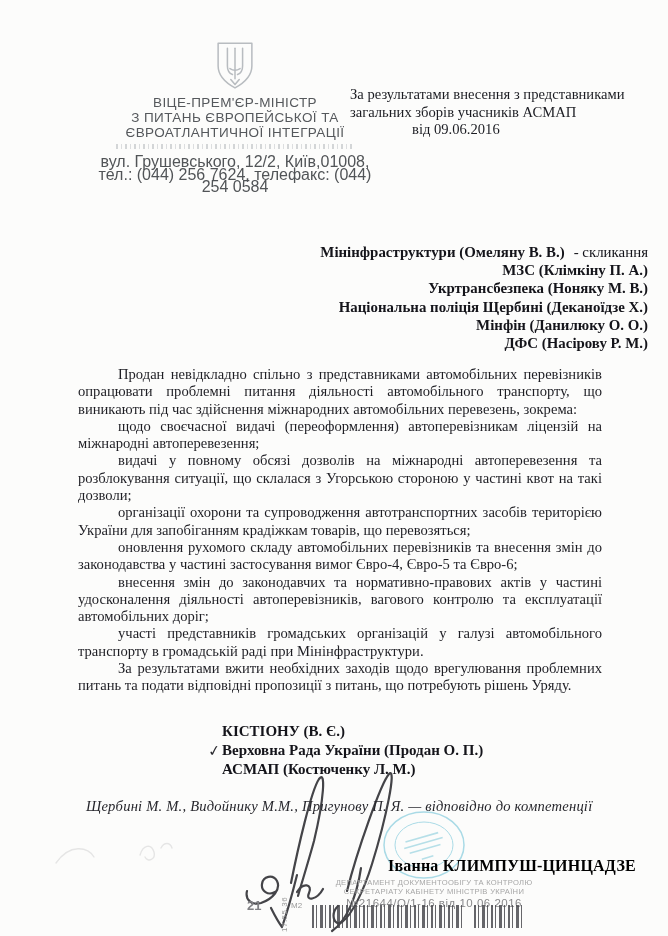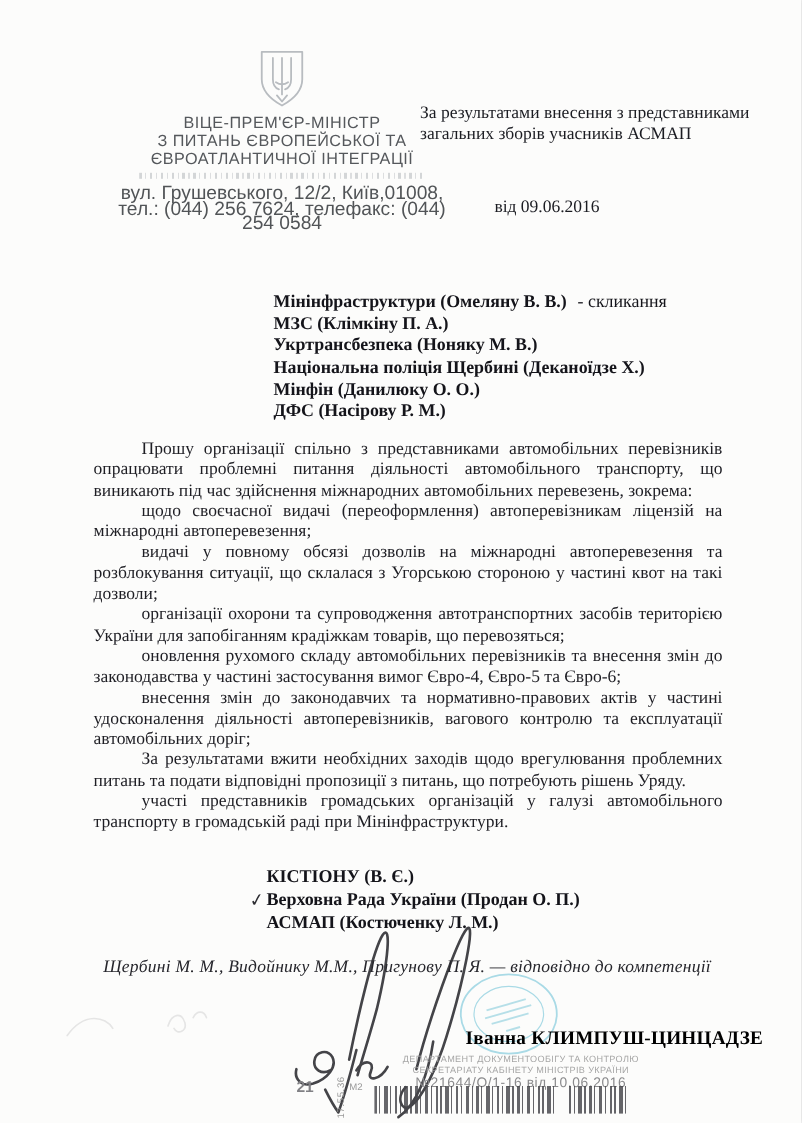--- a/index.html
+++ b/index.html
@@ -28,24 +28,24 @@
     background: repeating-linear-gradient(90deg, #c9ccce 0 2px, transparent 2px 5px, #d4d6d8 5px 6px, transparent 6px 9px);
     opacity: .8;
   }
   .lh-address { margin-top: 7px; font-size: 16px; line-height: 12.5px; color: #515457; }
 
   
   .resolution-note {
     position: absolute; left: 350px; top: 86px; width: 312px;
     font-size: 14.6px; line-height: 17.6px; color: #1b1c22;
   }
-  .resolution-note .indented { padding-left: 62px; margin-top: 44px; }
-
-  
-  .addressees { position: absolute; left: 228px; top: 243px; width: 430px; }
+  .resolution-note .indented { padding-left: 62px; }
+
+  
+  .addressees { position: absolute; left: 218px; top: 243px; width: 430px; text-align: right; }
   .addr-row { font-size: 14.9px; line-height: 18.2px; color: #14141a; }
   .addr-row .addr-name { font-weight: bold; }
   .addr-row .addr-note { font-weight: normal; margin-left: 9px; }
 
   
   .body-text {
     position: absolute; left: 78px; top: 366px; width: 524px;
     font-size: 14.6px; line-height: 17.3px; color: #1e1e24;
     text-align: justify;
   }
@@ -149,28 +149,28 @@
     </div>
     <div class="addr-row">
       <span class="addr-name">Мінфін (Данилюку О. О.)</span>
     </div>
     <div class="addr-row">
       <span class="addr-name">ДФС (Насірову Р. М.)</span>
     </div>
   </div>
 
   <div class="body-text">
-    <p>Прошу організації спільно з представниками автомобільних перевізників опрацювати проблемні питання діяльності автомобільного транспорту, що виникають  під час здійснення міжнародних автомобільних перевезень, зокрема:</p>
+    <p>Продан невідкладно спільно з представниками автомобільних перевізників опрацювати проблемні питання діяльності автомобільного транспорту, що виникають  під час здійснення міжнародних автомобільних перевезень, зокрема:</p>
     <p>щодо своєчасної видачі (переоформлення) автоперевізникам ліцензій на міжнародні автоперевезення;</p>
     <p>видачі у повному обсязі дозволів на міжнародні автоперевезення та розблокування ситуації, що склалася  з Угорською стороною у частині квот на такі дозволи;</p>
     <p>організації охорони та супроводження автотранспортних засобів територією України для запобіганням крадіжкам товарів, що перевозяться;</p>
     <p>оновлення рухомого складу автомобільних перевізників та внесення змін до законодавства у частині застосування вимог Євро-4, Євро-5 та Євро-6;</p>
     <p>внесення змін до законодавчих та нормативно-правових актів у частині удосконалення діяльності автоперевізників, вагового контролю та експлуатації автомобільних доріг;</p>
+    <p>участі представників громадських організацій у галузі автомобільного транспорту в громадській раді при Мінінфраструктури.</p>
     <p>За  результатами  вжити  необхідних  заходів  щодо  врегулювання проблемних питань та подати відповідні пропозиції з питань, що потребують рішень Уряду.</p>
-    <p>участі представників громадських організацій у галузі автомобільного транспорту в громадській раді при Мінінфраструктури.</p>
   </div>
 
   <div class="copy-list">
     <div class="copy-line">КІСТІОНУ (В. Є.)</div>
     <div class="copy-line">
       <span class="copy-check">✓</span><span>Верховна Рада України (Продан О. П.)</span>
     </div>
     <div class="copy-line">АСМАП (Костюченку Л. М.)</div>
   </div>
 

